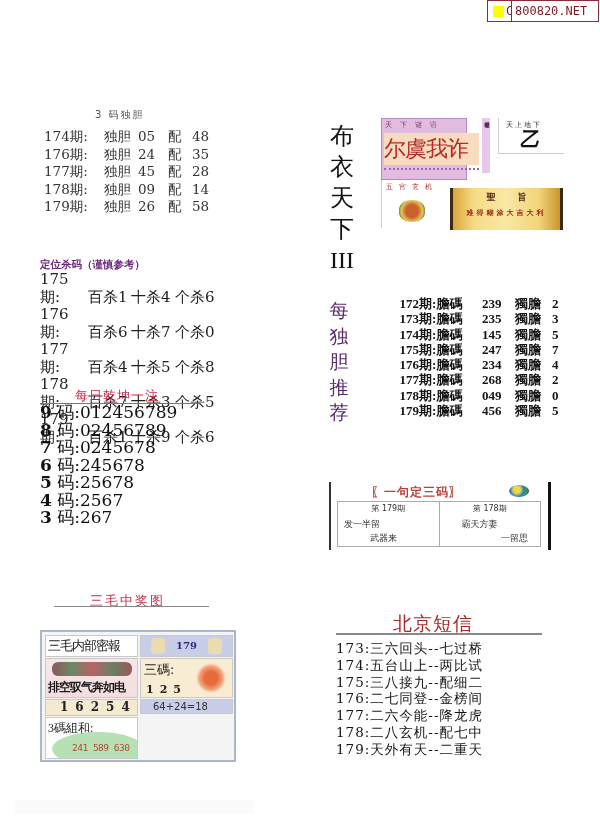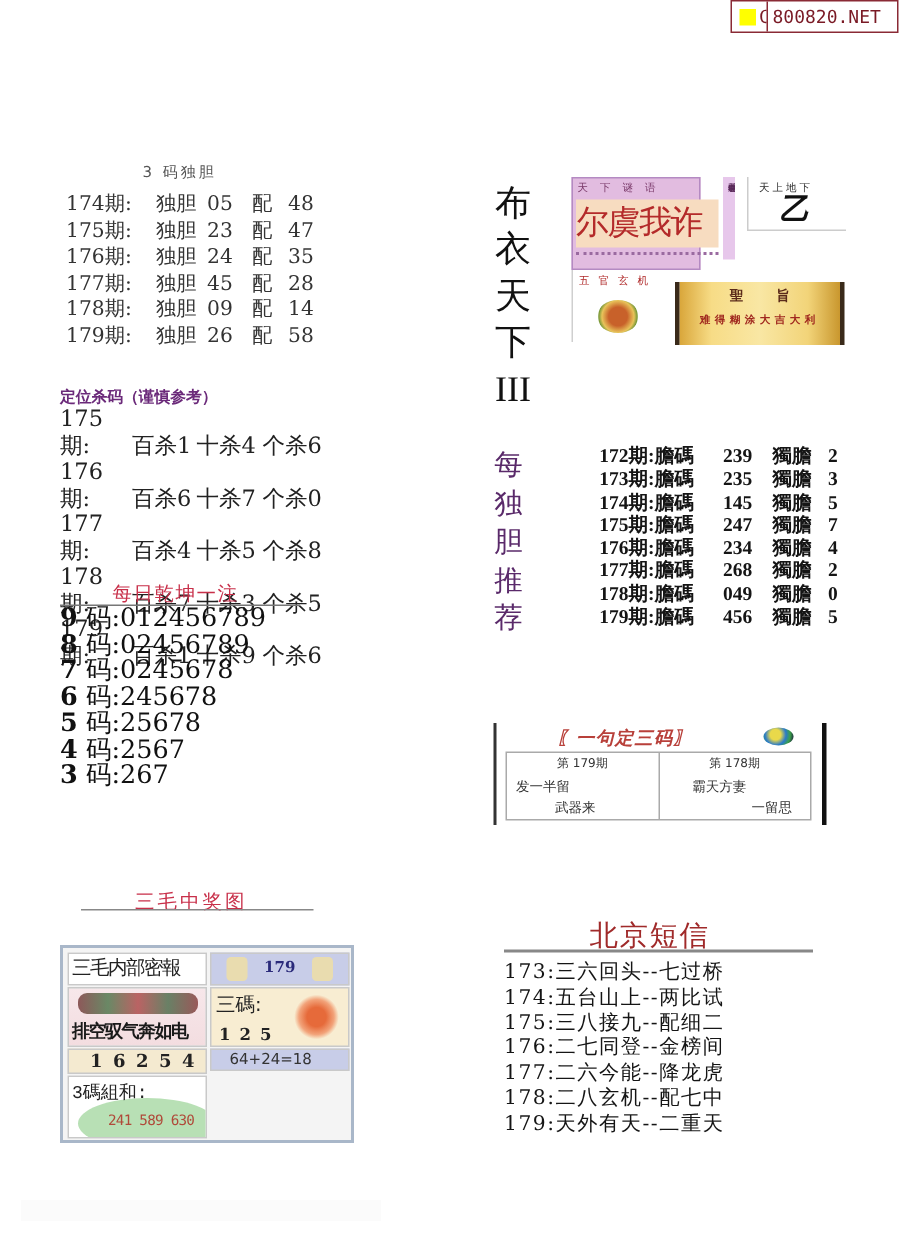--- a/index.html
+++ b/index.html
@@ -41,21 +41,21 @@
   .b4-title { left: 90px; top: 592px; font-size: 13px; color: #c8304a; letter-spacing: 2px; font-family: "DejaVu Sans", sans-serif; }
   .b4-line { left: 54px; top: 606px; width: 155px; height: 1px; background: #888; }
   .b4-card { left: 40px; top: 630px; width: 196px; height: 132px; border: 2px solid #a9b7c9; background: #f4f4f4; }
   .sm-cell { position: absolute; overflow: hidden; }
   .sm-a { left: 3px; top: 3px; width: 93px; height: 22px; background: #fff; border: 1px solid #c9c9c9; font-family: "DejaVu Sans", sans-serif; font-size: 13px; color: #222; line-height: 20px; padding-left: 2px; letter-spacing: -1px; }
   .sm-b { left: 3px; top: 26px; width: 93px; height: 40px; background: linear-gradient(#f7e7ea, #f3dde0); border: 1px solid #c9c9c9; }
   .sm-b .deco { position: absolute; left: 6px; top: 3px; width: 80px; height: 14px; background: linear-gradient(90deg,#6a2a2a,#3b6a3a,#a63838,#3a5f3a,#7a2a2a); border-radius: 6px; opacity: .75; }
   .sm-b .txt { position: absolute; left: 2px; top: 20px; font-family: "DejaVu Sans", sans-serif; font-size: 12px; font-weight: bold; color: #1a1a1a; letter-spacing: -1px; }
   .sm-c { left: 3px; top: 67px; width: 93px; height: 17px; background: #f4ead0; border: 1px solid #c9c9c9; font-size: 12px; font-weight: bold; line-height: 15px; color: #222; padding-left: 14px; letter-spacing: 7px; }
   .sm-d { left: 3px; top: 85px; width: 93px; height: 42px; background: #fff; border: 1px solid #c9c9c9; }
-  .sm-d .lbl { position: absolute; left: 2px; top: 2px; font-family: Liberation Mono, monospace; font-size: 12px; color: #222; }
+  .sm-d .lbl { position: absolute; left: 2px; top: 2px; font-family: Liberation Serif, serif; font-size: 12px; color: #222; }
   .sm-d .oval { position: absolute; left: 6px; top: 14px; width: 92px; height: 34px; background: #b8e0b5; border-radius: 50%; }
   .sm-d .nums { position: absolute; left: 26px; top: 24px; font-family: "DejaVu Sans Mono", monospace; font-size: 9.5px; color: #b04a3a; letter-spacing: -0.5px; }
   .sm-e { left: 98px; top: 3px; width: 93px; height: 22px; background: #c8cde8; border: 1px solid #c9c9c9; font-size: 10px; font-weight: bold; color: #2a2a7a; text-align: center; line-height: 20px; }
   .sm-e .f { position: absolute; top: 2px; width: 14px; height: 16px; background: #f1e0a0; border-radius: 3px; opacity: .8; }
   .sm-f { left: 98px; top: 26px; width: 93px; height: 40px; background: #f8edd2; border: 1px solid #c9c9c9; }
   .sm-f .lbl { position: absolute; left: 3px; top: 2px; font-family: "DejaVu Sans", sans-serif; font-size: 13px; font-weight: normal; color: #222; }
   .sm-f .nums { position: absolute; left: 5px; top: 24px; font-size: 11px; font-weight: bold; letter-spacing: 6px; color: #222; }
   .sm-f .flower { position: absolute; right: 6px; top: 4px; width: 30px; height: 30px; background: radial-gradient(circle, #e66a3a 30%, #f2a37a 55%, rgba(248,237,210,0) 70%); }
   .sm-g { left: 98px; top: 67px; width: 93px; height: 15px; background: #c8cde8; border: 1px solid #c9c9c9; font-family: "DejaVu Sans", sans-serif; font-size: 10px; color: #333; line-height: 13px; padding-left: 12px; }
   .sm-h { left: 98px; top: 83px; width: 93px; height: 44px; background: #f9ecc8; border: 1px solid #c9c9c9; }
@@ -84,21 +84,21 @@
   
   .b6-vert { left: 328px; top: 298px; width: 22px; font-family: "DejaVu Serif", serif; font-size: 19px; line-height: 25.5px; color: #5a2a6a; text-align: center; }
   .b6-list { left: 380px; top: 296px; font-size: 13px; line-height: 15.3px; font-weight: bold; color: #151515; font-family: "Liberation Serif", serif; }
   .b6-row span { display: inline-block; }
   .b6-row .p { width: 68px; text-align: center; }
   .b6-row .n { width: 33px; }
   .b6-row .l { width: 37px; }
 
   
   .b7-wrap { left: 329px; top: 482px; width: 222px; height: 68px; border-left: 2px solid #333; border-right: 3px solid #111; }
-  .b7-title { position: absolute; left: 40px; top: 2px; font-family: "DejaVu Sans", sans-serif; font-size: 12px; color: #b8403a; font-weight: bold; letter-spacing: 1px; font-style: italic; }
+  .b7-title { position: absolute; left: 40px; top: 2px; font-family: "DejaVu Sans", sans-serif; font-size: 12px; color: #b8403a; font-weight: bold; letter-spacing: 1px; }
   .b7-ball { position: absolute; left: 178px; top: 3px; width: 20px; height: 12px; border-radius: 50%; background: radial-gradient(circle at 40% 40%, #e9d94a 25%, #2a7ac9 50%, #3aa04a 70%, #1a1a3a 90%); }
   .b7-table { position: absolute; left: 6px; top: 19px; width: 204px; height: 46px; border: 1px solid #aaa; display: flex; }
   .b7-col { flex: 1; position: relative; font-family: "DejaVu Sans", sans-serif; font-size: 9px; color: #333; }
   .b7-col + .b7-col { border-left: 1px solid #aaa; }
   .b7-col .h { position: absolute; left: 0; width: 100%; top: 1px; text-align: center; font-size: 8px; }
   .b7-col .l1 { position: absolute; left: 8px; top: 16px; }
   .b7-col .l2 { position: absolute; right: 12px; top: 30px; }
   .b7-col.first .l1 { left: 6px; }
   .b7-col.first .l2 { left: 32px; right: auto; }
   .b7-col.second .l1 { left: 22px; }
@@ -116,21 +116,20 @@
 
 <div class="badge">
   <span class="sq"></span>
   <span class="cut">C</span>
   <span class="txt">800820.NET</span>
 </div>
 
 <div class="abs b1-title">3 码独胆</div>
 <div class="abs b1-list" id="b1">
     <div class="b1-row"><span class="p">174期:</span><span class="l1">独胆</span><span class="n1">05</span><span class="l2">配</span><span class="n2">48</span></div>
-    <div class="b1-row"><span class="p">175期:</span><span class="l1">独胆</span><span class="n1">23</span><span class="l2">配</span><span class="n2">47</span></div>
     <div class="b1-row"><span class="p">176期:</span><span class="l1">独胆</span><span class="n1">24</span><span class="l2">配</span><span class="n2">35</span></div>
     <div class="b1-row"><span class="p">177期:</span><span class="l1">独胆</span><span class="n1">45</span><span class="l2">配</span><span class="n2">28</span></div>
     <div class="b1-row"><span class="p">178期:</span><span class="l1">独胆</span><span class="n1">09</span><span class="l2">配</span><span class="n2">14</span></div>
     <div class="b1-row"><span class="p">179期:</span><span class="l1">独胆</span><span class="n1">26</span><span class="l2">配</span><span class="n2">58</span></div>
   </div>
 
 <div class="abs b2-title">定位杀码（谨慎参考）</div>
 <div class="abs b2-list" id="b2">
     <div class="b2-row"><span class="p">175期:</span><span class="a">百杀1</span><span class="b">十杀4</span><span class="c">个杀6</span></div>
     <div class="b2-row"><span class="p">176期:</span><span class="a">百杀6</span><span class="b">十杀7</span><span class="c">个杀0</span></div>

